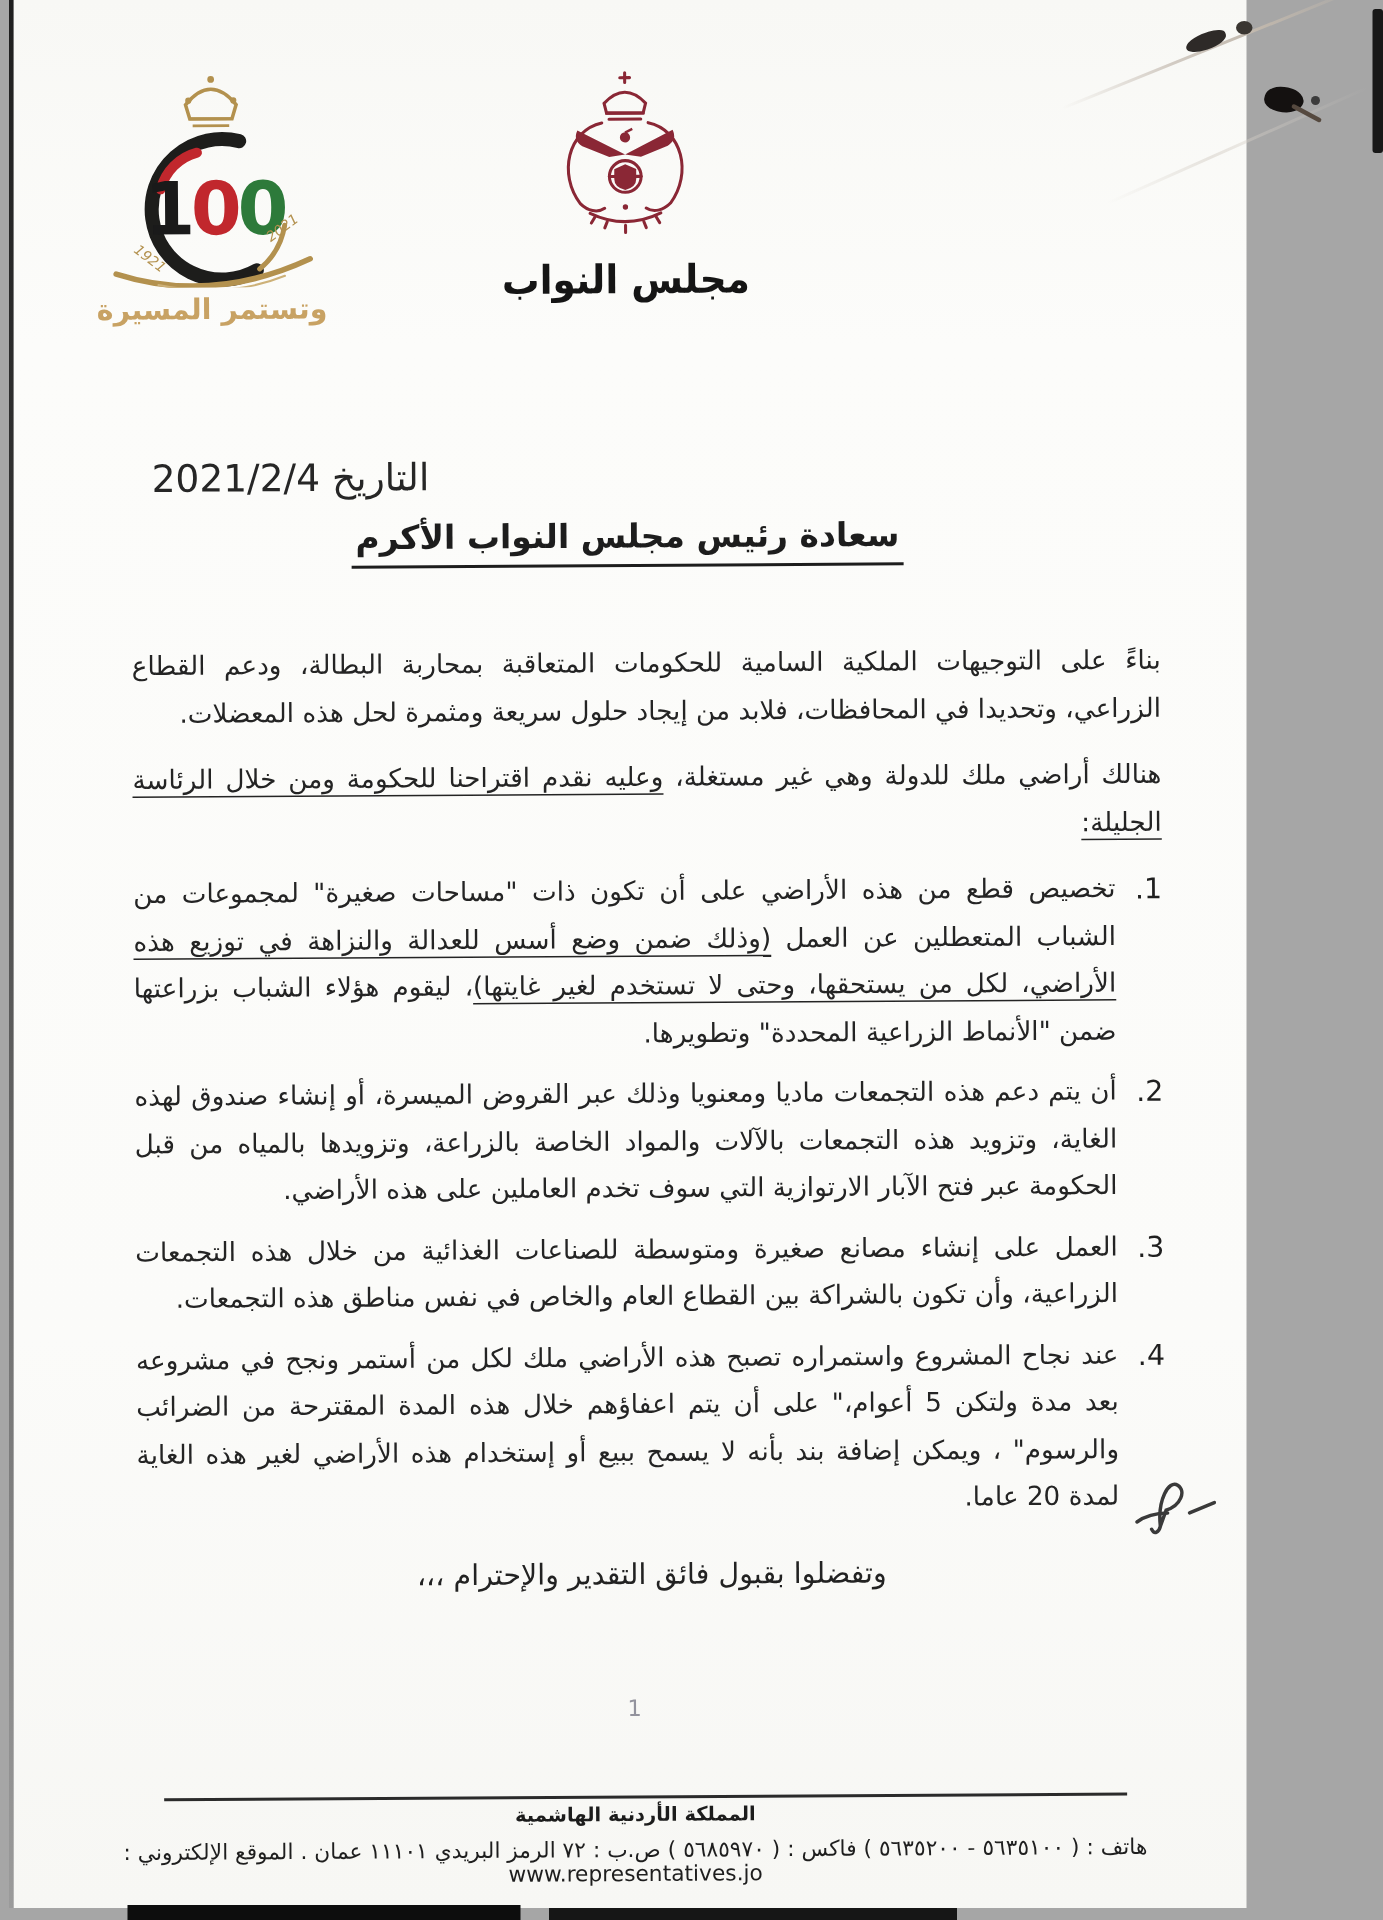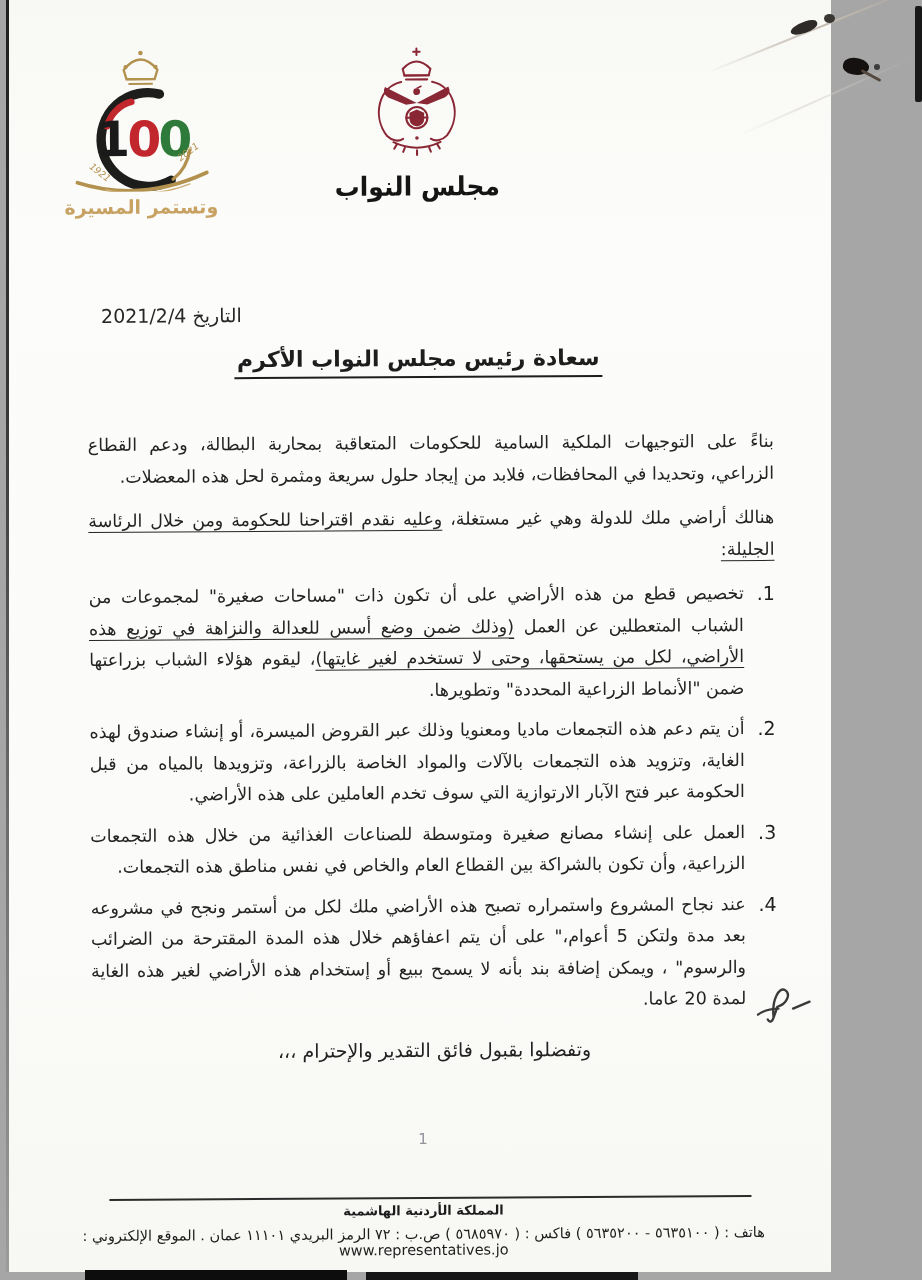--- a/index.html
+++ b/index.html
@@ -25,21 +25,21 @@
     margin-top:0px;color:#c8a263;font-size:19px;font-weight:600;letter-spacing:1px;direction:rtl;
   }
   .crest-block{position:absolute;left:50%;top:46px;transform:translateX(-50%);text-align:center;width:220px;}
   .crest-title{
     margin-top:8px;color:#151515;font-size:25px;font-weight:700;direction:rtl;
     transform:scaleY(1.05);letter-spacing:-1px;
   }
 
   
   .date-line{
-    position:absolute;left:94px;top:303px;direction:rtl;font-size:19px;color:#262626;
+    position:absolute;left:94px;top:303px;direction:rtl;font-size:25px;color:#262626;
   }
   .salutation-wrap{position:absolute;top:346px;left:0;right:0;text-align:center;direction:rtl;}
   .salutation{
     display:inline-block;font-size:22px;font-weight:600;color:#1d1d1d;
     border-bottom:2px solid #1d1d1d;padding:0 3px 5px;
   }
   .body-block{
     position:absolute;top:428px;left:80px;right:56px;direction:rtl;
     font-size:17.5px;line-height:31.5px;color:#242424;text-align:justify;
   }

